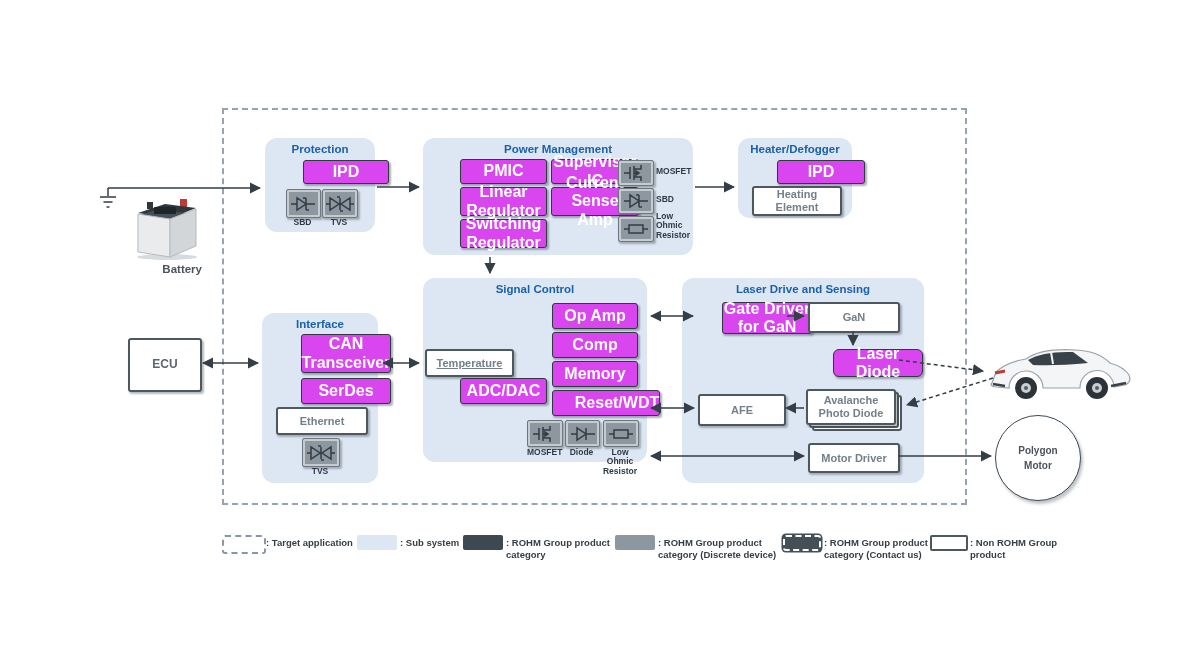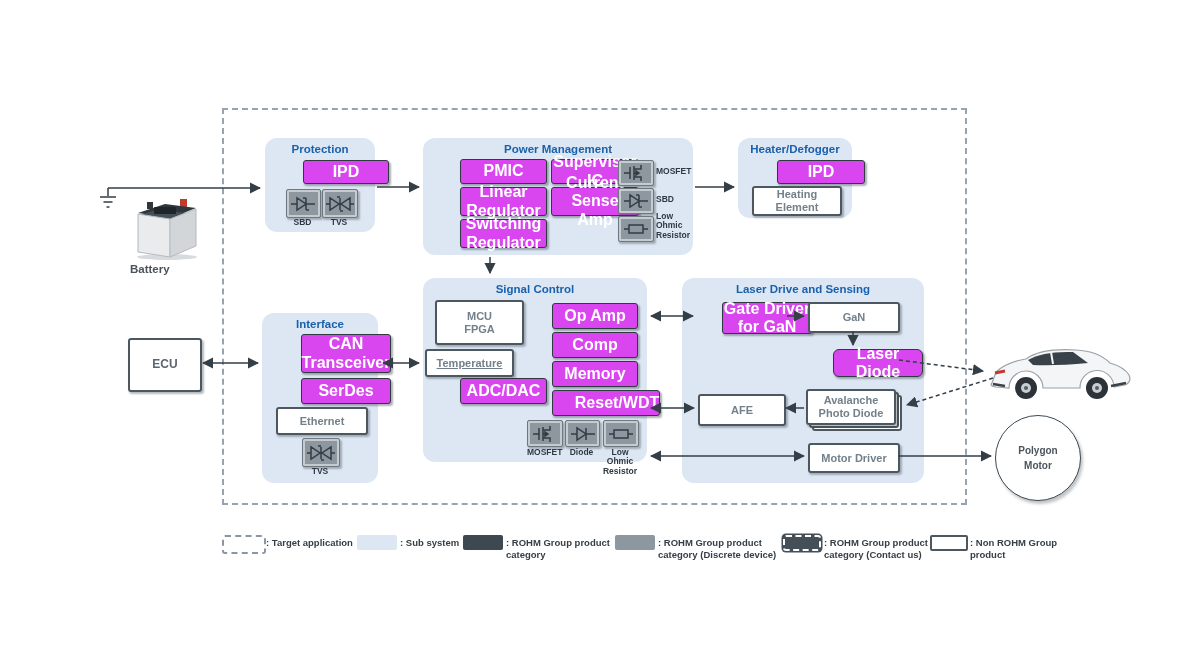--- a/index.html
+++ b/index.html
@@ -11,21 +11,21 @@
   .box{position:absolute;display:flex;align-items:center;justify-content:center;text-align:center;
        font-weight:bold;border-radius:3px;white-space:pre-line;line-height:1.15;}
   .dark{background:#d946ef;color:#fff;font-size:16px;border:1px solid #30393f;box-shadow:1.5px 2px 2px rgba(50,60,70,.4);margin-left:25px;}
   .whitebox{background:#fff;color:#73808a;font-size:11px;border:2px solid #4d575f;box-shadow:1.5px 2px 2px rgba(50,60,70,.35);}
   .layer{position:absolute;background:#fff;border:2px solid #4d575f;border-radius:3px;}
   .chip{position:absolute;background:#8d979f;border:1px solid #6e7880;border-radius:2px;
         box-shadow:inset 0 0 0 2px rgba(255,255,255,.5),1.5px 2px 2px rgba(50,60,70,.35);
         display:flex;align-items:center;justify-content:center;}
   .chip svg{stroke:#333d45;fill:none;stroke-width:1.5;}
   .chip-label{position:absolute;font-weight:bold;font-size:8.5px;color:#2f3942;line-height:1.1;white-space:pre-line;}
-  .ext-label{position:absolute;font-weight:bold;color:#4b545c;white-space:pre-line;text-align:left;}
+  .ext-label{position:absolute;font-weight:bold;color:#4b545c;white-space:pre-line;text-align:right;}
   .circle{position:absolute;background:#fff;border:1.5px solid #3d4851;border-radius:50%;
           display:flex;align-items:center;justify-content:center;text-align:center;
           font-weight:bold;font-size:10px;color:#4b545c;white-space:pre-line;line-height:1.5;
           box-shadow:2px 3px 3px rgba(50,60,70,.3);}
   .legend-label{position:absolute;font-weight:bold;font-size:9.5px;color:#333e47;line-height:1.25;white-space:pre-line;}
   .sw{position:absolute;width:40px;height:15px;border-radius:2px;}
   .sw-target{background:#fff;border:2px dashed #8a96a6;border-radius:3px;}
   .sw-subsystem{background:#dde7f3;}
   .sw-rohm{background:#3d4851;}
   .sw-discrete{background:#8d979f;}
@@ -107,22 +107,20 @@
   <div class="chip" style="left:302px;top:438px;width:36px;height:27px;">
     <svg width="28" height="20" viewBox="0 0 28 20">
       <path d="M0,10 h4 M4,4 L4,16 L13,10 Z M24,4 L24,16 L15,10 Z M14,4 v12 M11,3 h3 M14,17 h3 M24,10 h4"></path>
     </svg>
   </div>
   <div class="chip-label" style="left:302px;top:467px;width:36px;text-align:center;">TVS</div>
 
   <div class="block" style="left:423px;top:278px;width:224px;height:184px;">
     <div class="block-title" style="top:5px;">Signal Control</div>
   </div>
-  <div class="box whitebox" style="left:435px;top:300px;width:85px;height:41px;">MCU
-FPGA</div>
   <div class="box whitebox" style="left:425px;top:349px;width:85px;height:24px;text-decoration:underline;">Temperature</div>
   <div class="box dark" style="left:435px;top:378px;width:85px;height:24px;">ADC/DAC</div>
   <div class="box dark" style="left:527px;top:303px;width:84px;height:24px;">Op Amp</div>
   <div class="box dark" style="left:527px;top:332px;width:84px;height:24px;text-align:right;">Comp</div>
   <div class="box dark" style="left:527px;top:361px;width:84px;height:24px;">Memory</div>
   <div class="box dark" style="left:527px;top:390px;width:84px;height:24px;padding-left:22px;">Reset/WDT</div>
   <div class="chip" style="left:527px;top:420px;width:34px;height:25px;">
     <svg width="26" height="18" viewBox="0 0 26 18">
       <path d="M1,9 h6 M7,3 v12 M11,2 v14 M11,5 h7 v-4 M11,13 h7 v4 M11,9 h5 M16,9 l-3,-2 v4 Z"></path>
     </svg>

